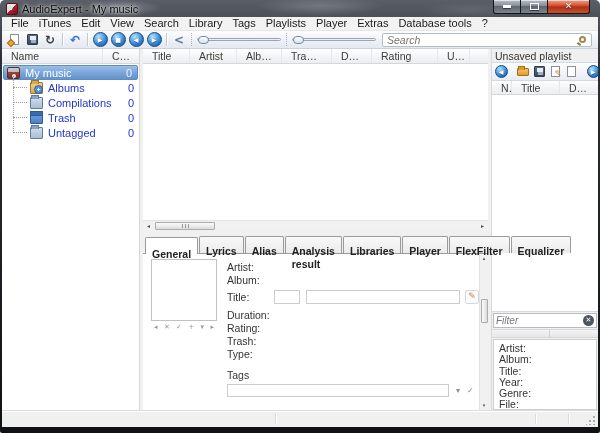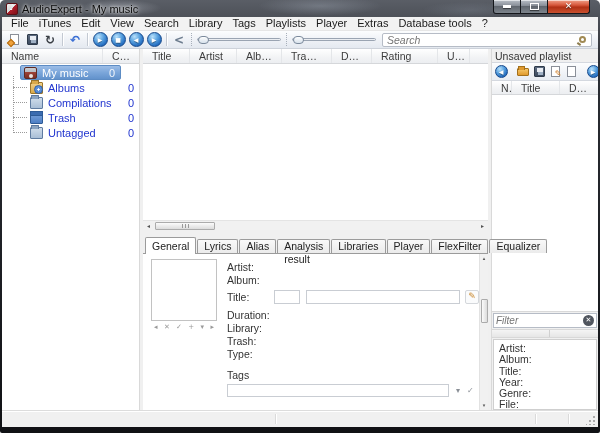--- a/index.html
+++ b/index.html
@@ -82,21 +82,21 @@
   .col-header { height:15px; background:linear-gradient(180deg,#ffffff,#f2f3f5 60%,#eceef1); border-bottom:1px solid #d5d7da;
     display:flex; font-size:10.5px; color:#3c3c3c; align-items:center; }
   .col-header .cell { padding:0 9px; border-right:1px solid #e4e6e9; height:100%; line-height:15px;
     white-space:nowrap; overflow:hidden; text-overflow:ellipsis; }
 
   
   .left-panel { width:138px; background:#fff; display:flex; flex-direction:column; border-right:1px solid #d9d9d9; }
   .tree { flex:1; position:relative; padding-top:1px; }
   .tree-row { height:15px; display:flex; align-items:center; font-size:11px; color:#2135cf; position:relative; cursor:default; }
   .tree-row .count { margin-left:auto; width:30px; text-align:right; padding-right:5px; }
-  .tree-row.selected { color:#fff; margin:0 18px; border-radius:2px;
+  .tree-row.selected { color:#fff; margin:0 1px; border-radius:2px;
     background:linear-gradient(180deg,#9cbde7 0%,#7ba6da 50%,#6292cc 100%); border:1px solid #5d8cc4; }
   .tree-row.selected .count { color:#f0f5fb; }
   .tree-children { position:relative; }
   .tree-children::before { content:""; position:absolute; left:11px; top:-4px; bottom:7px; border-left:1px dotted #9a9a9a; }
   .stub { width:14px; height:1px; border-top:1px dotted #9a9a9a; margin-left:11px; margin-right:3px; flex:0 0 auto; }
   .ticon { width:13px; height:12px; position:relative; margin-right:5px; flex:0 0 auto; }
   .icon-musicbox { background:linear-gradient(180deg,#c9ccd2 0%,#b9bdc4 35%,#a04438 36%,#7c2f26 100%); border:1px solid #5f2a22; border-radius:2px; }
   .icon-musicbox::after { content:""; position:absolute; left:4px; top:6px; width:4px; height:4px; background:#e8e4e0; border-radius:50%; }
   .icon-folder { background:linear-gradient(180deg,#cfdcea,#a9bed6); border:1px solid #5f7ba0; border-radius:1px; }
   .icon-folder::before { content:""; position:absolute; left:0; top:-3px; width:6px; height:3px; background:#8aa3c0; border:1px solid #5f7ba0; border-bottom:none; border-radius:1px 1px 0 0; }
@@ -116,22 +116,22 @@
   .track-body { flex:1; background:#fff; }
   .hscroll { height:10px; background:#f1f1f1; display:flex; align-items:center; border-top:1px solid #e4e4e4; }
   .hs-arrow { width:11px; height:10px; display:flex; align-items:center; justify-content:center; color:#555; font-size:6px; }
   .hs-thumb { width:60px; height:8px; margin-left:1px; background:linear-gradient(180deg,#fbfbfb,#dcdcdc); border:1px solid #ababab; border-radius:1px;
     display:flex; align-items:center; justify-content:center; }
   .hs-grip { width:1px; height:4px; background:#9a9a9a; box-shadow:-3px 0 0 #9a9a9a, 3px 0 0 #9a9a9a; }
   .hs-fill { flex:1; }
   .detail-gap { height:6px; background:#f0f0f0; }
 
   .tabstrip { height:17px; background:#f0f0f0; display:flex; align-items:flex-end; padding-left:2px; position:relative; z-index:1; }
-  .tab { height:14px; line-height:13px; padding:0 6px; font-size:10.5px; color:#222;
-    background:linear-gradient(180deg,#f9f9f9,#ebebeb); border:1px solid #9b9b9b; border-bottom:none; border-radius:2px 2px 0 0; margin-right:1px; }
+  .tab { height:14px; line-height:13px; padding:8px 6px; font-size:10.5px; color:#222;
+    background:linear-gradient(180deg,#f9f9f9,#ebebeb); border:1px solid #9b9b9b; border-bottom:none; border-radius:2px 2px 0 0; margin-right:1px;font-weight:bold; }
   .tab.active { height:17px; line-height:16px; background:#fff; margin-bottom:-1px; z-index:3; position:relative; }
   .tabpage { flex:1; background:#fff; border-top:1px solid #9b9b9b; display:flex; min-height:0; }
 
   .art-section { width:82px; padding:5px 0 0 8px; }
   .art-box { width:66px; height:62px; background:#fff; border:1px solid #c2c2c2; }
   .art-nav { width:66px; display:flex; justify-content:space-between; padding:3px 3px 0 3px; }
   .art-nav span { font-size:7px; color:#9a9a9a; }
 
   .fields-section { flex:1; padding:6px 0 0 5px; position:relative; }
   .frow { display:flex; align-items:center; height:13px; font-size:10.5px; color:#333; }
@@ -380,21 +380,21 @@
               <input class="inp small" style="">
               <input class="inp big" style="">
               <span class="edit-btn">
                   <span class="g">✎</span>
                 </span>
             </div>
             <div class="frow">
                 <span class="flabel">Duration:</span>
               </div>
             <div class="frow">
-                <span class="flabel">Library:</span>
+                <span class="flabel">Rating:</span>
               </div>
             <div class="frow">
                 <span class="flabel">Trash:</span>
               </div>
             <div class="frow">
                 <span class="flabel">Type:</span>
               </div>
             <div class="tags-label">Tags</div>
             <div class="tags-row">
               <input class="inp tags" style="">

